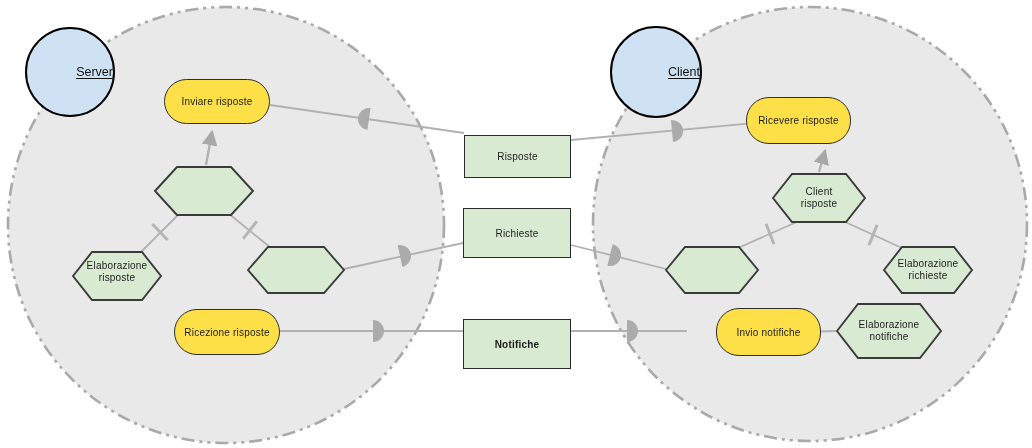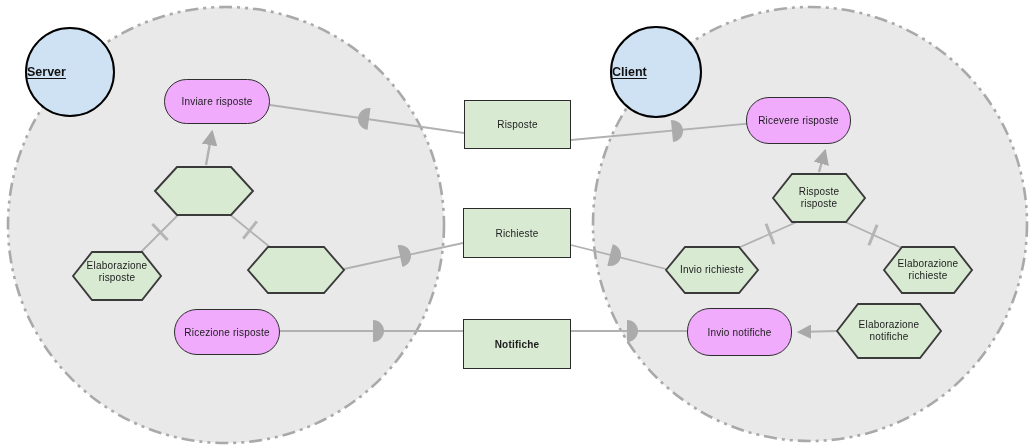--- a/index.html
+++ b/index.html
@@ -13,35 +13,35 @@
 
   .node-label {
     position: absolute; display: flex; align-items: center; justify-content: center;
     text-align: center; font-size: 10px; line-height: 1.25; color: #1c1c1c;
     letter-spacing: 0.2px;
   }
   .nowrap { white-space: nowrap; }
 
   .stadium {
     position: absolute; box-sizing: border-box;
-    background: #f0abfc; border: 1.6px solid #2e2e2e; border-radius: 23px;
+    background: #fde047; border: 1.6px solid #2e2e2e; border-radius: 23px;
     display: flex; align-items: center; justify-content: center;
     font-size: 10px; letter-spacing: 0.2px; color: #1c1c1c; text-align: center;
   }
   .channel-rect {
     position: absolute; box-sizing: border-box;
     background: #d9ead3; border: 1.6px solid #2b2b2b;
     display: flex; align-items: center; justify-content: center;
     font-size: 10px; letter-spacing: 0.2px; color: #1c1c1c; text-align: center;
   }
   .agent-circle {
     position: absolute; box-sizing: border-box; border-radius: 50%;
     background: #cfe2f3; border: 2.5px solid #000000;
-    display: flex; align-items: center; justify-content: flex-start;
-    font-size: 12.5px; font-weight: bold; color: #111;
+    display: flex; align-items: center; justify-content: flex-end;
+    font-size: 12.5px; font-weight: normal; color: #111;
   }
   .agent-circle span { text-decoration: underline; text-underline-offset: 2px; text-decoration-thickness: 1px; }
 </style>
 </head>
 <body>
 
 <div id="stage">
 
   <svg class="layer" width="1032" height="448" viewBox="0 0 1032 448">
     <defs>
@@ -105,25 +105,24 @@
   </div>
   <div class="agent-circle" style="left:610px; top:26px; width:92px; height:92px;">
     <span>Client</span>
   </div>
 
   <div class="stadium nowrap" style="left:164px; top:79px; width:106px; height:45px;">Inviare risposte</div>
   <div class="stadium nowrap" style="left:174px; top:309px; width:106px; height:46px;">Ricezione risposte</div>
 
   <div class="node-label" style="left:79px; top:252px; width:76px; height:40px;">Elaborazione risposte</div>
 
-  <div class="channel-rect nowrap" style="left:464px; top:100px; width:107px; height:49px;">Risposte</div>
+  <div class="channel-rect nowrap" style="left:464px; top:135px; width:107px; height:43px;">Risposte</div>
   <div class="channel-rect nowrap" style="left:463px; top:208px; width:108px; height:50px;">Richieste</div>
   <div class="channel-rect nowrap" style="left:463px; top:319px; width:108px; height:50px;font-weight:bold;">Notifiche</div>
 
   <div class="stadium nowrap" style="left:746px; top:97px; width:105px; height:47px;">Ricevere risposte</div>
-  <div class="stadium nowrap" style="left:687px; top:308px; width:105px; height:48px;">Invio notifiche</div>
+  <div class="stadium nowrap" style="left:716px; top:308px; width:105px; height:48px;">Invio notifiche</div>
 
-  <div class="node-label" style="left:789px; top:174px; width:60px; height:48px;">Risposte risposte</div>
-  <div class="node-label nowrap" style="left:670px; top:247px; width:84px; height:46px;">Invio richieste</div>
+  <div class="node-label" style="left:789px; top:174px; width:60px; height:48px;">Client risposte</div>
   <div class="node-label" style="left:889px; top:247px; width:78px; height:46px;">Elaborazione richieste</div>
   <div class="node-label" style="left:847px; top:304px; width:84px; height:54px;">Elaborazione notifiche</div>
 
 </div>
 
 </body></html>

